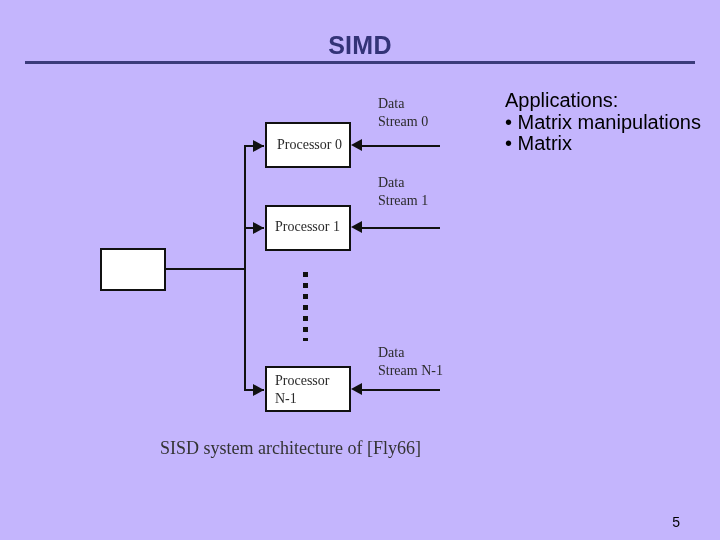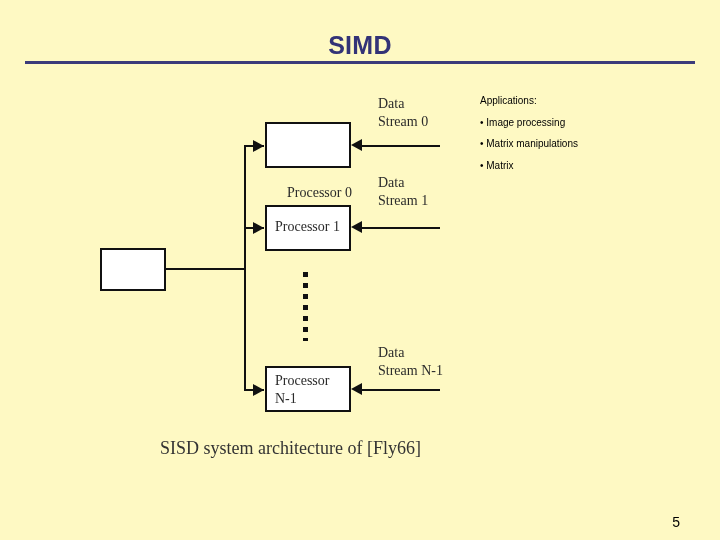--- a/index.html
+++ b/index.html
@@ -11,21 +11,21 @@
     width: 720px;
     height: 540px;
     background: #ffffff;
     font-family: "Liberation Sans", sans-serif;
     overflow: hidden;
   }
   #slide {
     position: relative;
     width: 720px;
     height: 540px;
-    background: #fef9c3;
+    background: #c4b5fd;
   }
 
   
   #slide-title {
     position: absolute;
     left: 0;
     top: 31px;
     width: 720px;
     text-align: center;
     font-family: "Liberation Sans", sans-serif;
@@ -107,25 +107,25 @@
     top: 438px;
     font-family: "Liberation Serif", serif;
     font-size: 18px;
     color: #333333;
     white-space: nowrap;
   }
 
   
   #applications {
     position: absolute;
-    left: 480px;
+    left: 505px;
     top: 90px;
     width: 212px;
     font-family: "Liberation Sans", sans-serif;
-    font-size: 10px;
+    font-size: 20px;
     color: #000000;
     line-height: 21.5px;
   }
   #applications div { white-space: nowrap; }
 
   
   #page-number {
     position: absolute;
     right: 40px;
     bottom: 10px;
@@ -152,21 +152,21 @@
   <div class="hline" style="left:244px; top:145px; width:20px;"></div>
   <div class="arrow-right" style="left:253px; top:140px;"></div>
 
   <div class="hline" style="left:244px; top:227px; width:20px;"></div>
   <div class="arrow-right" style="left:253px; top:222px;"></div>
 
   <div class="hline" style="left:244px; top:389px; width:20px;"></div>
   <div class="arrow-right" style="left:253px; top:384px;"></div>
 
   <div class="box" style="left:265px; top:122px; width:86px; height:46px;"></div>
-  <div class="box-label" style="left:287px; top:136px; width:80px;margin-top:48px;">Processor 0</div>
+  <div class="box-label" style="left:277px; top:136px; width:80px;">Processor 0</div>
   <div class="hline" style="left:360px; top:145px; width:80px;"></div>
   <div class="arrow-left" style="left:351px; top:139px;"></div>
   <div class="diagram-text" style="left:378px; top:95px; width:90px;">Data
 Stream 0</div>
 
   <div class="box" style="left:265px; top:205px; width:86px; height:46px;"></div>
   <div class="box-label" style="left:275px; top:218px; width:80px;">Processor 1</div>
   <div class="hline" style="left:360px; top:227px; width:80px;"></div>
   <div class="arrow-left" style="left:351px; top:221px;"></div>
   <div class="diagram-text" style="left:378px; top:174px; width:90px;">Data
@@ -185,20 +185,19 @@
 N-1</div>
   <div class="hline" style="left:360px; top:389px; width:80px;"></div>
   <div class="arrow-left" style="left:351px; top:383px;"></div>
   <div class="diagram-text" style="left:378px; top:344px; width:100px;">Data
 Stream N-1</div>
 
   <div id="figure-caption">SISD system architecture of [Fly66]</div>
 
   <div id="applications">
     <div>Applications:</div>
-    <div>• Image processing</div>
     <div>• Matrix manipulations</div>
     <div>• Matrix</div>
   </div>
 
   <div id="page-number">5</div>
 
 </div>
 
 </body></html>

